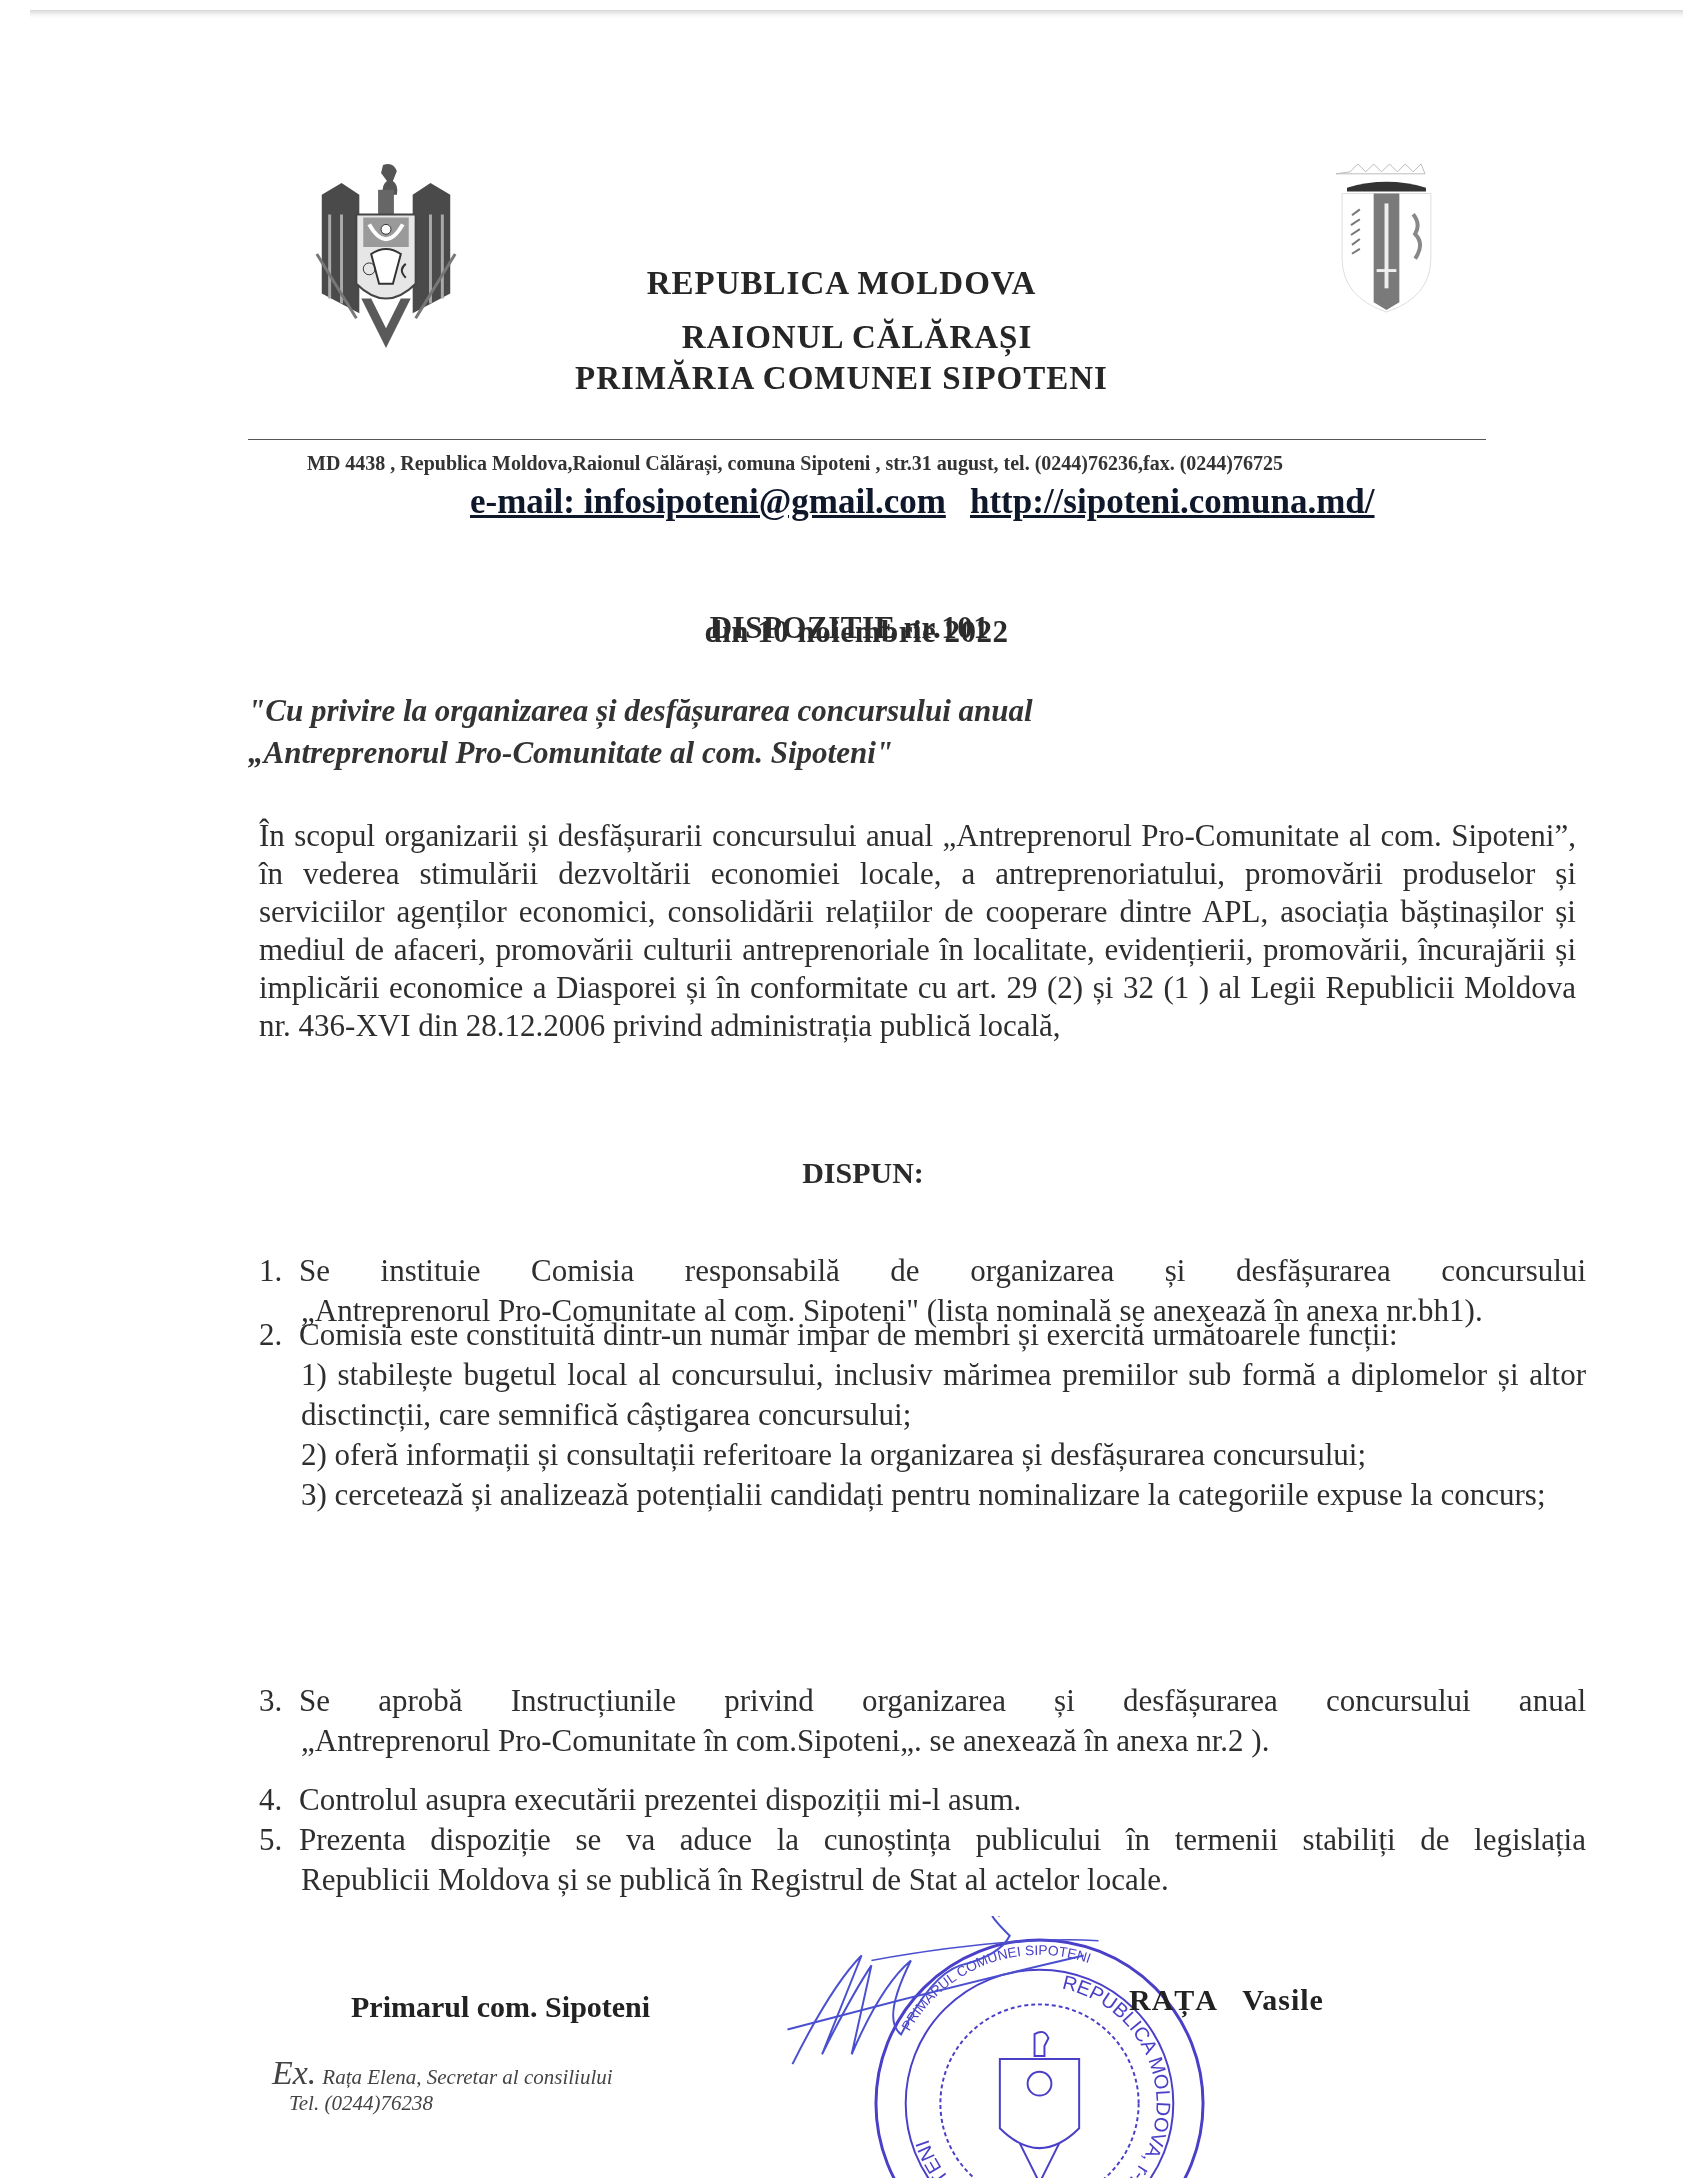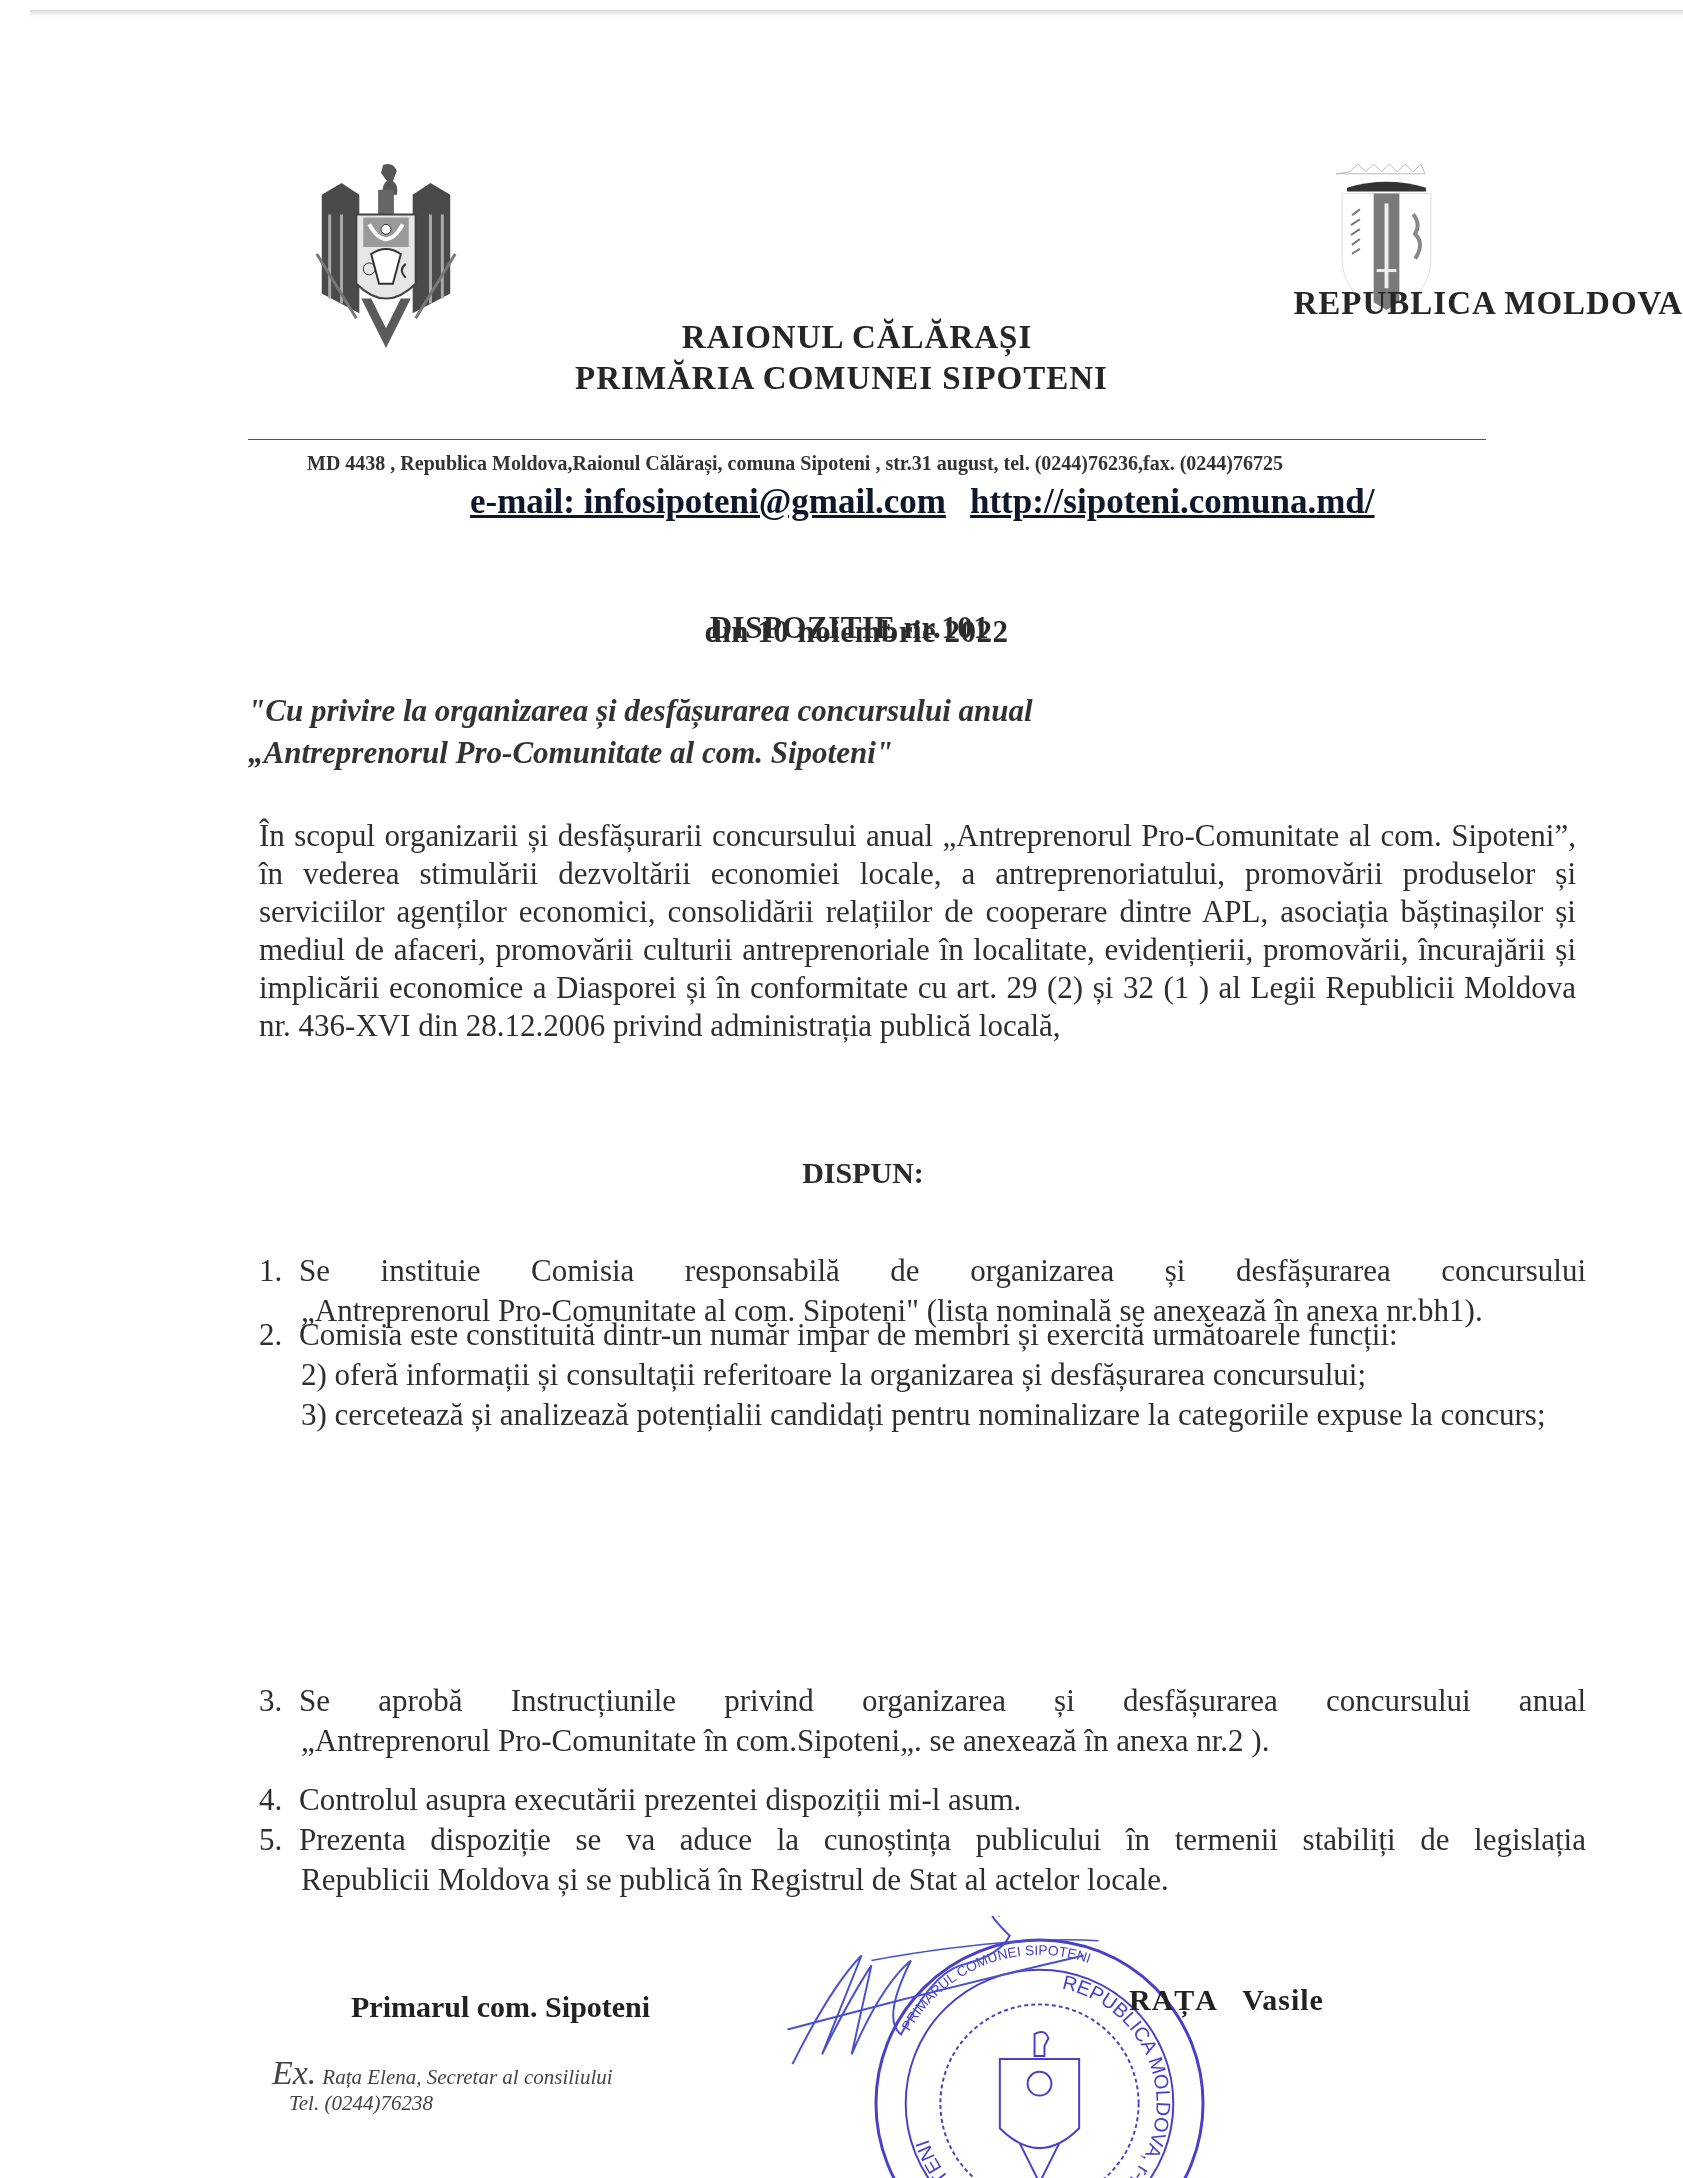--- a/index.html
+++ b/index.html
@@ -6,21 +6,21 @@
   body {
     width:1683px; height:2178px; background:#ffffff; position:relative; overflow:hidden;
     font-family:"Liberation Serif", "DejaVu Serif", serif; color:#2b2b2b;
   }
   .scan-edge { position:absolute; left:30px; top:10px; width:1653px; height:8px;
     background:linear-gradient(#d8d8d8,#f4f4f4 60%,#fff); }
   .abs { position:absolute; }
   .crest-l { left:302px; top:160px; width:168px; height:193px; }
   .crest-r { left:1332px; top:160px; width:109px; height:153px; }
   .hdr { left:0; width:1683px; text-align:center; font-weight:bold; font-size:33px; letter-spacing:1px; color:#262626; }
-  .hdr1 { top:285px;text-align:right; }
+  .hdr1 { top:265px; }
   .hdr2 { top:319px; padding-left:31px; box-sizing:border-box; }
   .hdr3 { top:360px; }
   .rule { left:248px; top:439px; width:1238px; height:1px; background:#555; }
   .addr { left:307px; top:452px; font-size:20px; font-weight:bold; color:#333; white-space:nowrap; }
   .contact { top:482px; font-size:35px; font-weight:bold; text-decoration:underline; color:#0f172a; }
   .email { left:470px; }
   .web { left:970px; }
   .disp { left:0; width:1683px; text-align:center; font-weight:bold; font-size:31px; letter-spacing:0.5px; }
   .disp1 { top:572px; padding-left:16px; box-sizing:border-box;margin-top:38px; }
   .disp2 { top:614px; padding-left:30px; box-sizing:border-box; }
@@ -111,20 +111,21 @@
 
 <div class="abs dispun">DISPUN:</div>
 
 <div class="abs item item1">
   <div class="first"><span class="num">1.</span><span>Se instituie Comisia responsabilă de organizarea și desfășurarea concursului</span></div>
   <span class="cont">„Antreprenorul Pro-Comunitate   al com. Sipoteni" (lista nominală se anexează în anexa nr.bh1).</span>
 </div>
 
 <div class="abs item item2">
   <div><span class="num">2.</span><span>Comisia este constituită dintr-un număr impar de membri și exercită următoarele funcții:</span></div>
+  <span class="sub">1) stabilește bugetul local al concursului, inclusiv mărimea premiilor sub formă a diplomelor și altor disctincții, care semnifică câștigarea concursului;</span>
   <span class="sub">2) oferă informații și consultații referitoare la organizarea și desfășurarea concursului;</span>
   <span class="sub">3) cercetează și analizează potențialii candidați pentru nominalizare la categoriile expuse la concurs;</span>
 </div>
 
 <div class="abs item item3">
   <div class="first"><span class="num">3.</span><span>Se aprobă Instrucțiunile privind organizarea și desfășurarea concursului anual</span></div>
   <span class="cont">„Antreprenorul  Pro-Comunitate  în  com.Sipoteni„. se anexează în anexa nr.2 ).</span>
 </div>
 
 <div class="abs item item4">

